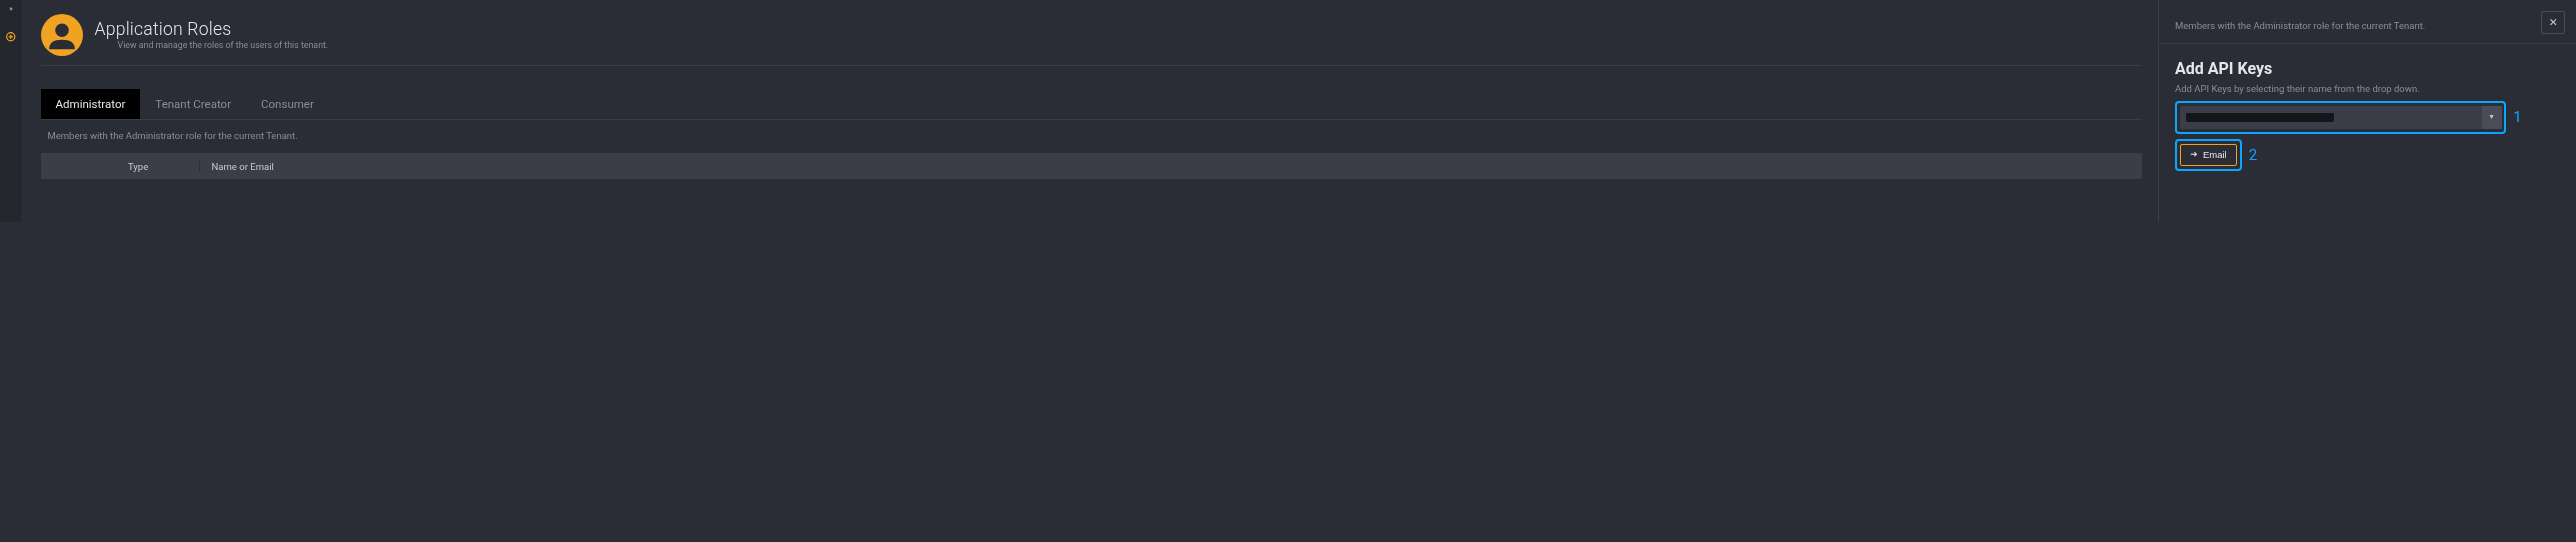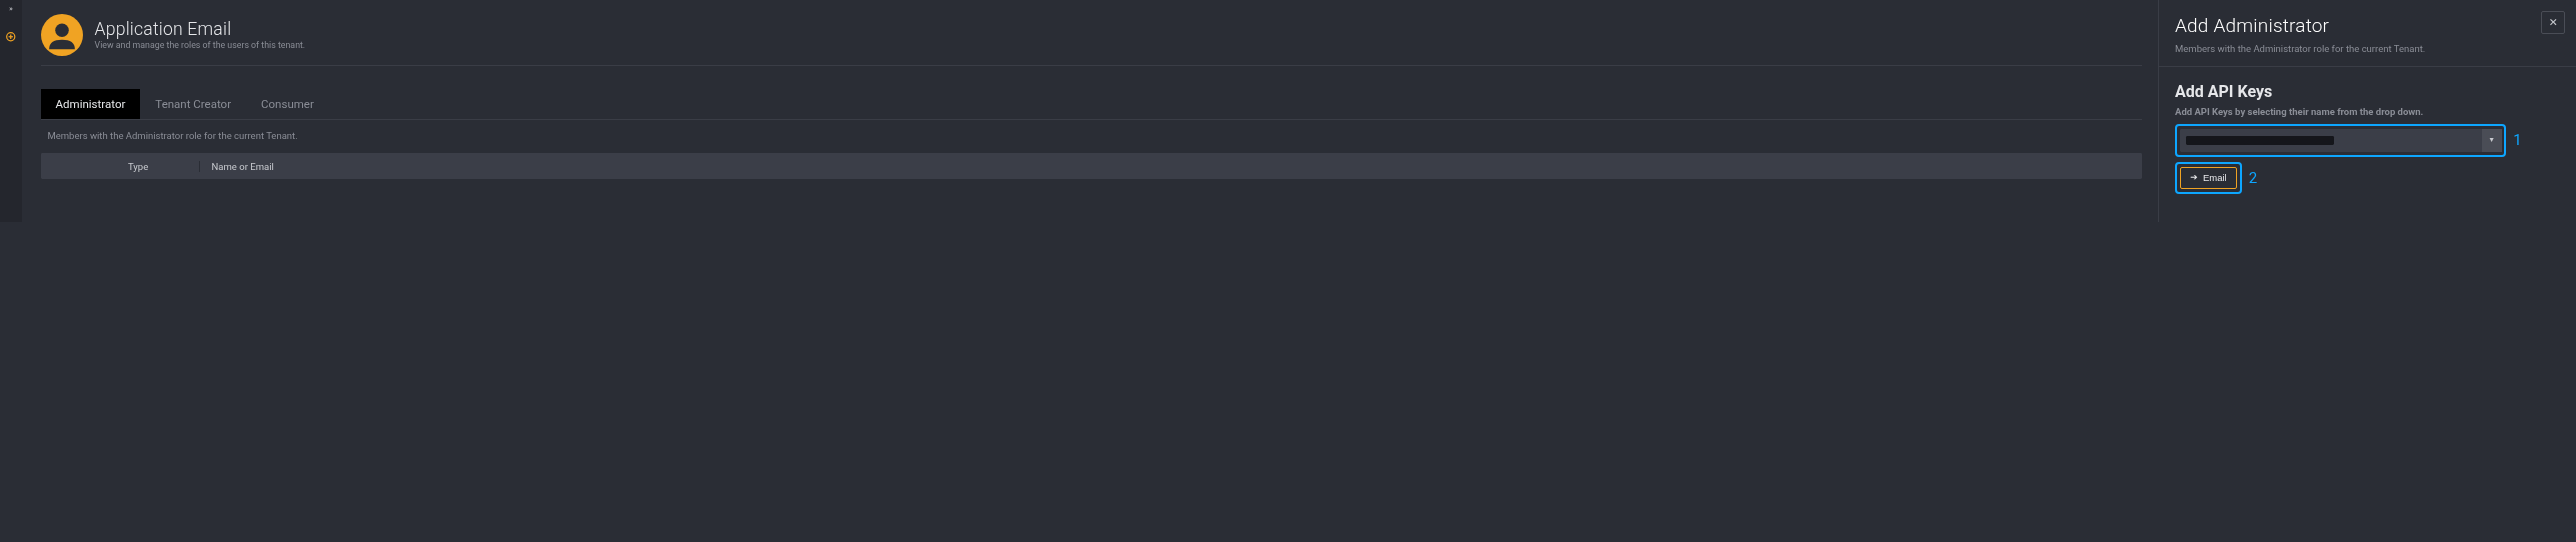--- a/index.html
+++ b/index.html
@@ -62,20 +62,21 @@
   .page-header-text { display: flex; flex-direction: column; gap: 1.4px; }
   .page-title {
     font-size: 17.6px;
     font-weight: 300;
     color: #e6e7ea;
     letter-spacing: 0.2px;
   }
   .page-subtitle {
     font-size: 8.8px;
     color: #8a8d96;
+    margin-left: 23px;
   }
 
   .divider {
     height: 0.7px;
     background: #3a3d46;
     width: 100%;
   }
 
   
   .tabs-wrap { margin-top: 23px; }
@@ -166,21 +167,20 @@
   .section-title {
     font-size: 16px;
     color: #e6e7ea;
     font-weight: 700;
   }
   .section-desc {
     font-size: 9.5px;
     color: #8a8d96;
     margin-top: 5.4px;
     margin-bottom: 6.8px;
-    font-weight: bold;
   }
 
   .highlight-row {
     display: flex;
     align-items: center;
     gap: 6.8px;
   }
   .highlight-box {
     border: 2px solid #0da6ff;
     border-radius: 4px;
@@ -256,21 +256,21 @@
 <div class="main">
   <div class="page-header">
     <div class="role-avatar">
       <svg viewBox="0 0 62 62" width="42" height="42">
         <circle cx="31" cy="31" r="31" fill="#f0a323"></circle>
         <circle cx="31" cy="24" r="10" fill="#2a2d35"></circle>
         <path d="M12 52 Q12 38 31 38 Q50 38 50 52 Z" fill="#2a2d35"></path>
       </svg>
     </div>
     <div class="page-header-text">
-      <div class="page-title">Application Email</div>
+      <div class="page-title">Application Roles</div>
       <div class="page-subtitle">View and manage the roles of the users of this tenant.</div>
     </div>
   </div>
   <div class="divider"></div>
 
   <div class="tabs-wrap">
     <div class="tab-bar">
       <div class="tab active">Administrator</div>
       <div class="tab">Tenant Creator</div>
       <div class="tab">Consumer</div>
@@ -283,21 +283,20 @@
       <div class="th-name">Name or Email</div>
     </div>
   </div>
 </div>
 
 <div class="side-panel">
   <button class="panel-close">
     <span>✕</span>
   </button>
 
-  <div class="panel-title">Add Administrator</div>
   <div class="panel-subtitle">Members with the Administrator role for the current Tenant.</div>
 
   <div class="panel-divider"></div>
 
   <div class="section-title">Add API Keys</div>
   <div class="section-desc">Add API Keys by selecting their name from the drop down.</div>
 
   <div class="highlight-row">
     <div class="highlight-box">
       <div class="dropdown">

